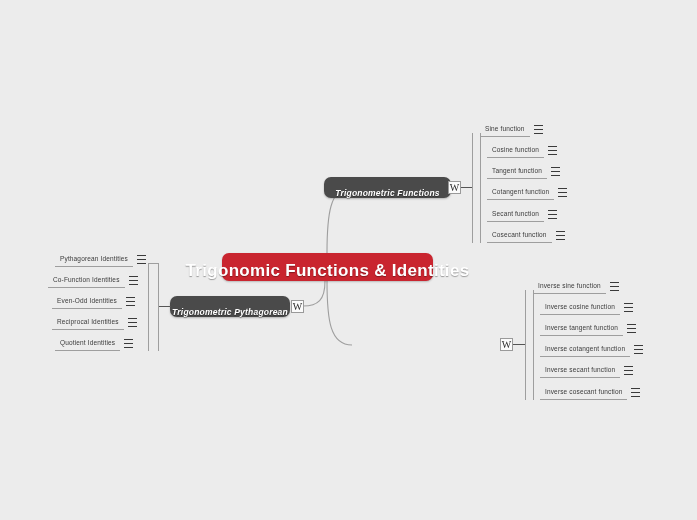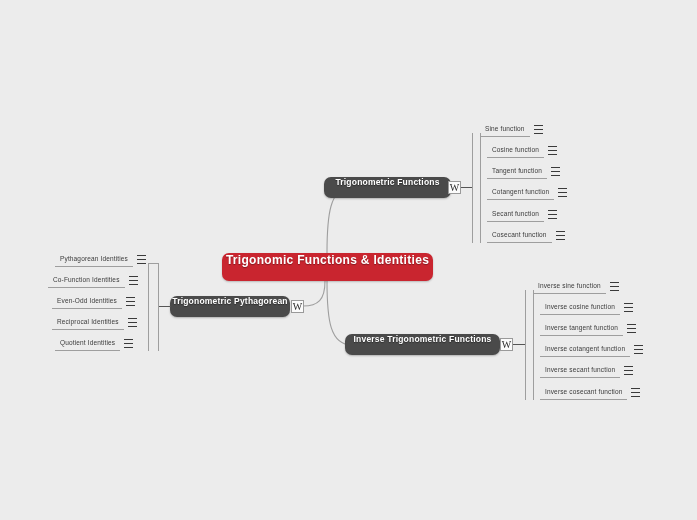--- a/index.html
+++ b/index.html
@@ -18,45 +18,46 @@
     width: 697px;
     height: 520px;
     background: #ececec;
   }
   
   .root-node {
     position: absolute;
     background: #c9252f;
     color: #ffffff;
     border-radius: 7px;
-    font-size: 12px;
+    font-size: 17px;
     font-weight: bold;
     letter-spacing: 0.3px;
     display: flex;
-    align-items: flex-start;
+    align-items: flex-end;
     justify-content: center;
     white-space: nowrap;
     box-shadow: 0 1px 2px rgba(0,0,0,0.22);
     text-shadow: 0 1px 1px rgba(0,0,0,0.35);
   }
   
   .branch-node {
     position: absolute;
     background: #4a4a4a;
     color: #ffffff;
     border-radius: 7px;
     font-size: 8.5px;
     font-weight: bold;
     letter-spacing: 0.2px;
     display: flex;
-    align-items: flex-start;
+    align-items: flex-end;
     justify-content: center;
     white-space: nowrap;
     box-shadow: 0 1px 2px rgba(0,0,0,0.25);
     text-shadow: 0 1px 1px rgba(0,0,0,0.4);
+    font-style: italic;
   }
   
   .toggle-box {
     position: absolute;
     width: 13px;
     height: 13px;
     background: #fbfbfb;
     border: 1px solid #9a9a9a;
     box-sizing: border-box;
     font-family: "Liberation Serif", serif;
@@ -267,23 +268,20 @@
   <div class="leaf" style="left:55px; top:333px;">
     <span class="leaf-text">Quotient Identities</span>
     <span class="leaf-icon">
         <span></span>
         <span></span>
         <span></span>
       </span>
   </div>
   <div class="vline" style="left:148px; top:329px; height:22px;"></div>
 
-  <div class="branch-node" style="left:345px; top:334px; width:155px; height:21px;">
-    <span>Inverse Trigonometric Functions</span>
-  </div>
   <div class="toggle-box" style="left:500px; top:338px;">
     <span>W</span>
   </div>
   <div class="hline-dark" style="left:513px; top:344px; width:13px;"></div>
   <div class="vline" style="left:525px; top:290px; height:110px;"></div>
 
   <div class="vline" style="left:525px; top:290px; height:1px;"></div>
   <div class="leaf" style="left:533px; top:276px;">
     <span class="leaf-text">Inverse sine function</span>
     <span class="leaf-icon">

